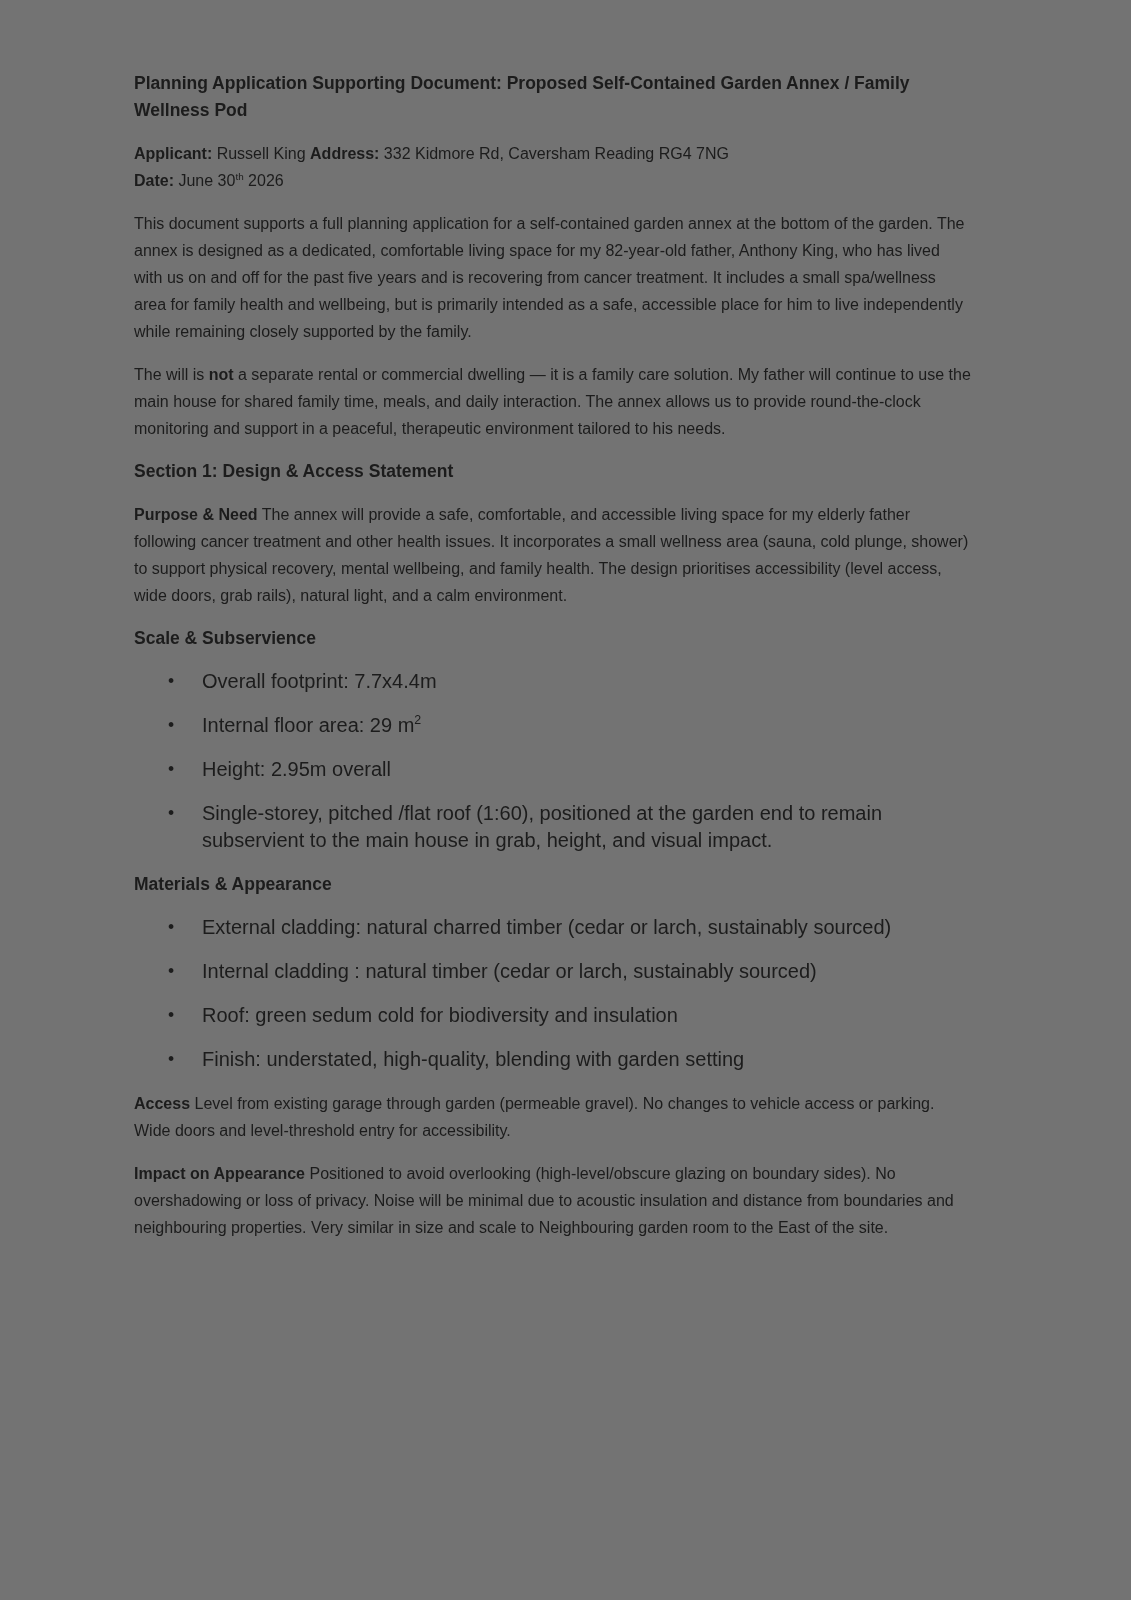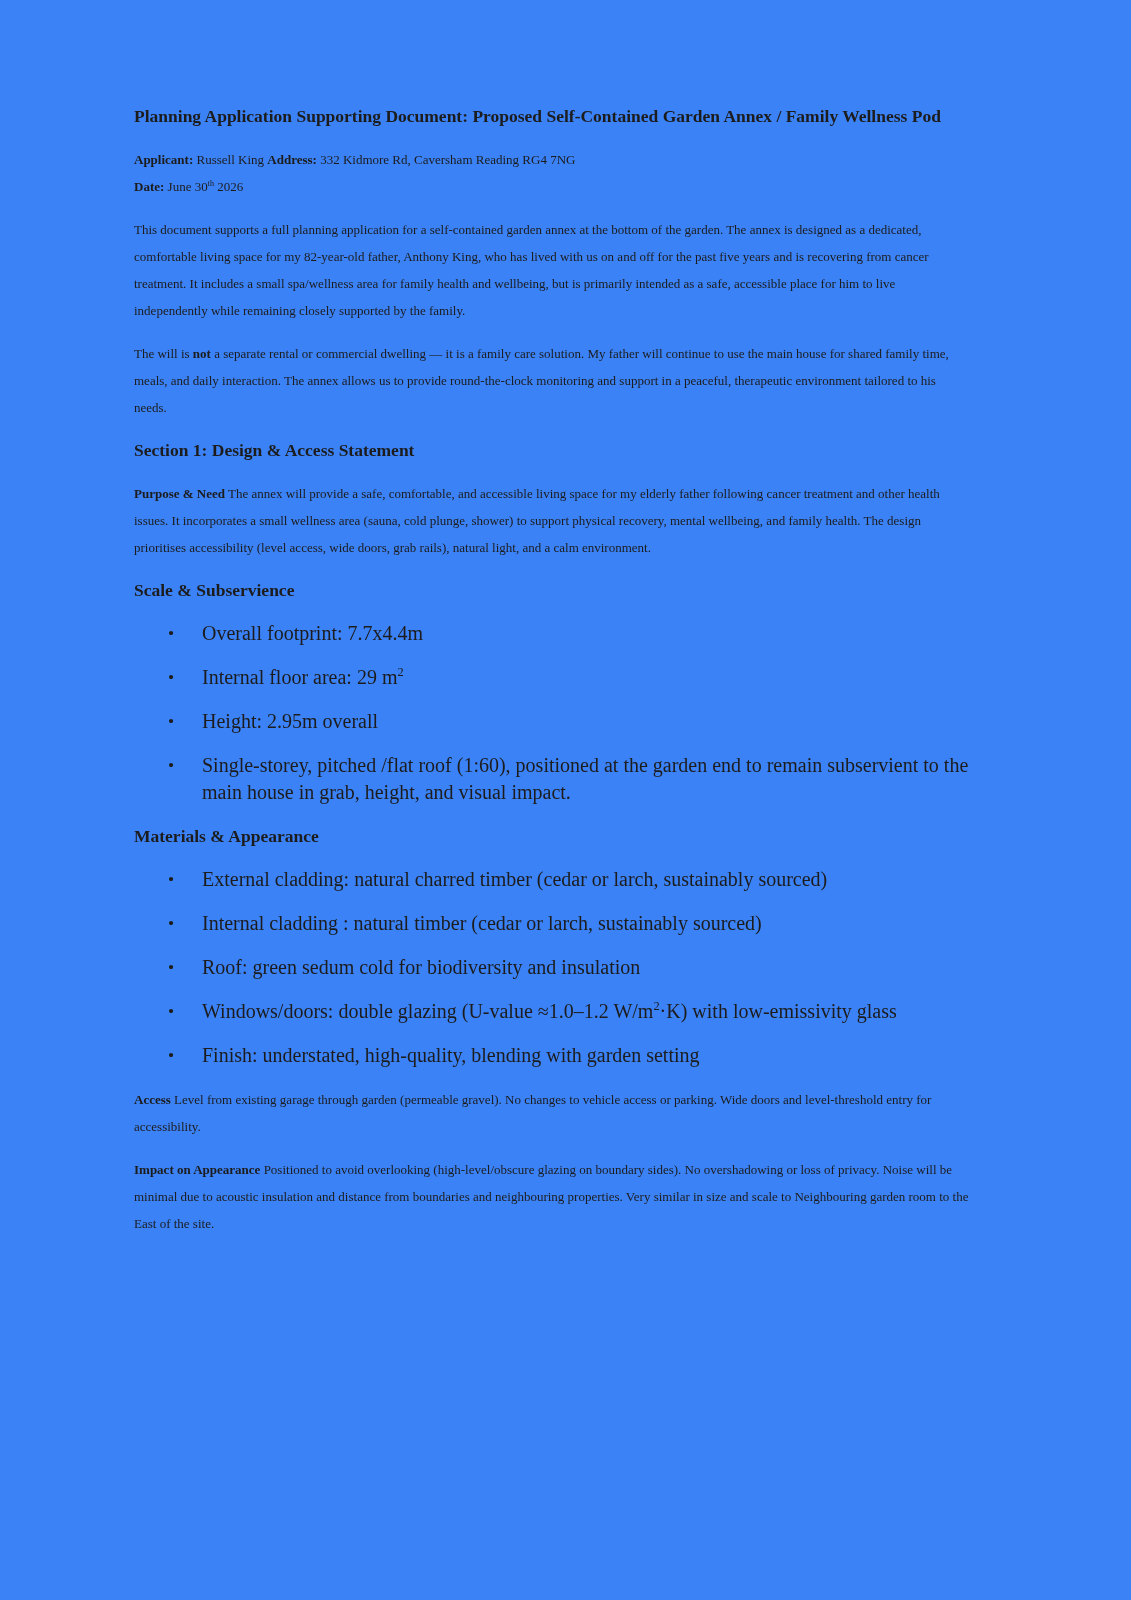--- a/index.html
+++ b/index.html
@@ -11,32 +11,31 @@
     width: 1131px;
     min-height: 1600px;
     font-family: "Liberation Sans", sans-serif;
     color: #1c1c1c;
     -webkit-font-smoothing: antialiased;
   }
   .page {
     box-sizing: border-box;
     width: 1131px;
     min-height: 1600px;
-    padding: 103px 159px 60px 134px;
-    background: #3b82f6;
-    font-family: Liberation Serif, serif;
+    padding: 70px 159px 60px 134px;
+    background: #737373;
   }
   .title {
     font-weight: 700;
     font-size: 17.5px;
     line-height: 27px;
     margin: 0 0 16px 0;
   }
   .para {
-    font-size: 13px;
+    font-size: 16px;
     line-height: 27px;
     margin: 12px 0 16px 0;
   }
   .heading {
     font-size: 17.5px;
     line-height: 27px;
     font-weight: 700;
     margin: 0 0 16px 0;
   }
   .b {
@@ -85,19 +84,18 @@
         <li><span>Overall footprint: 7.7x4.4m</span></li>
         <li><span>Internal floor area: 29 m</span><sup>2</sup></li>
         <li><span>Height: 2.95m overall</span></li>
         <li><span>Single-storey, pitched /flat roof (1:60), positioned at the garden end to remain subservient to the main house in grab, height, and visual impact.</span></li>
       </ul>
       <p class="heading"><span class="b">Materials &amp; Appearance</span></p>
       <ul class="bullets">
         <li><span>External cladding: natural charred timber (cedar or larch, sustainably sourced)</span></li>
         <li><span>Internal cladding : natural timber (cedar or larch, sustainably sourced)</span></li>
         <li><span>Roof: green sedum cold for biodiversity and insulation</span></li>
-        <li><span>Windows/doors: double glazing (U-value ≈1.0–1.2 W/m</span><sup>2</sup><span>·K) with low-emissivity glass</span></li>
         <li><span>Finish: understated, high-quality, blending with garden setting</span></li>
       </ul>
       <p class="para"><span class="b">Access</span><span> Level from existing garage through garden (permeable gravel). No changes to vehicle access or parking. Wide doors and level-threshold entry for accessibility.</span></p>
       <p class="para"><span class="b">Impact on Appearance</span><span> Positioned to avoid overlooking (high-level/obscure glazing on boundary sides). No overshadowing or loss of privacy. Noise will be minimal due to acoustic insulation and distance from boundaries and neighbouring properties. Very similar in size and scale to Neighbouring garden room to the East of the site.</span></p>
     </div>
 </div>
 
 </body></html>

